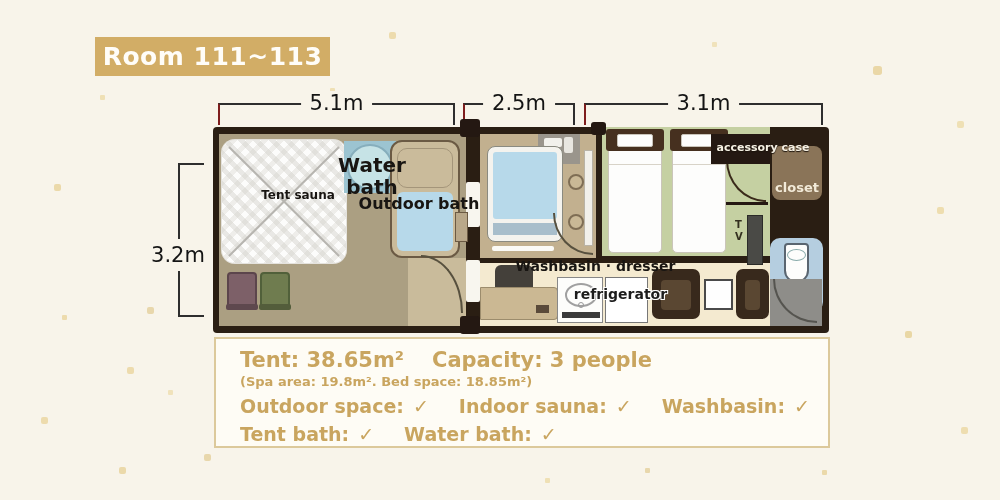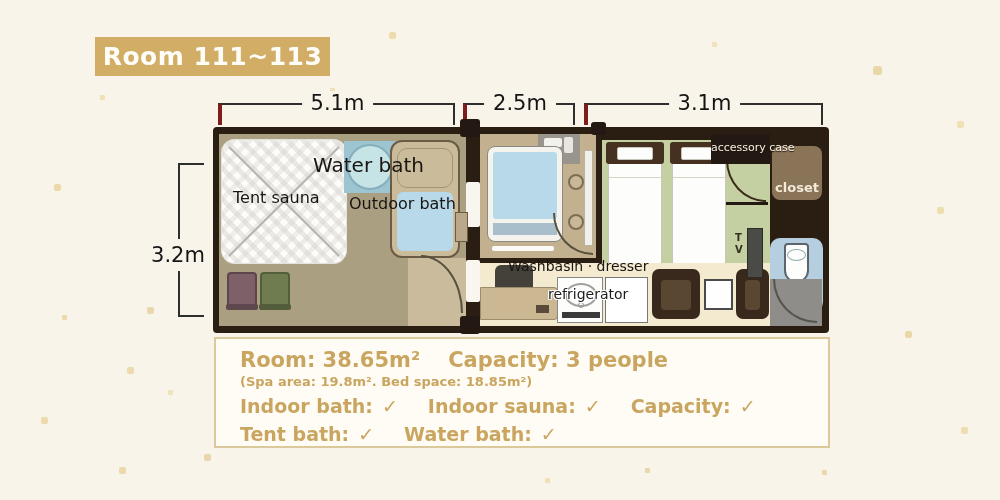--- a/index.html
+++ b/index.html
@@ -15,42 +15,42 @@
       962px 428px 0 1px #e6cb82, 120px 468px 0 1px #e2c377, 545px 478px 0 0 #e8d08a,
       645px 468px 0 0 #dcc07a, 42px 418px 0 1px #e5c87d, 822px 470px 0 0 #e2c377,
       330px 88px 0 0 #e8d08a, 712px 42px 0 0 #ead595, 958px 122px 0 1px #e8d08a,
       62px 315px 0 0 #e5c87d, 205px 455px 0 1px #dcc07a; }
 
   .badge { position:absolute; left:95px; top:37px; width:235px; height:39px; background:#d2ad66;
     color:#fffdf8; font-size:25px; font-weight:bold; display:flex; align-items:center; justify-content:center;
     letter-spacing:.5px; }
 
   
-  .dim-top { position:absolute; height:22px; border-top:2px solid #2e2e2e; border-left:4px solid #7f1d1d; border-right:2px solid #2e2e2e; }
+  .dim-top { position:absolute; height:22px; border-top:2px solid #2e2e2e; border-left:2px solid #7f1d1d; border-right:2px solid #2e2e2e; }
   .dim-top .lbl, .dim-left .lbl { position:absolute; background:#f8f4ea; color:#141414; font-size:21px; padding:0 9px; white-space:nowrap; }
   .dim-top .lbl { left:50%; top:-2px; transform:translate(-50%,-50%); }
   .dim-left { position:absolute; left:178px; top:163px; width:26px; height:154px;
     border-left:2px solid #2e2e2e; border-top:2px solid #2e2e2e; border-bottom:2px solid #2e2e2e; }
   .dim-left .lbl { left:-2px; top:50%; transform:translate(-50%,-50%); padding:4px 2px;margin-top:15px; }
 
   
   .plan { position:absolute; left:213px; top:127px; width:616px; height:206px; background:#2a1e13; border-radius:4px; }
   .plan > div { position:absolute; }
   .room-spa { left:6px; top:7px; width:247px; height:192px; background:#ab9f82; }
   .room-indoor { left:267px; top:7px; width:116px; height:124px; background:#c2b08f; }
-  .room-bedroom { left:389px; top:13px; width:168px; height:129px; background:#c5d0a2; }
+  .room-bedroom { left:389px; top:0; width:168px; height:129px; background:#c5d0a2; }
   .room-wash { left:267px; top:136px; width:290px; height:63px; background:#f4ead0; }
   .room-closet { left:559px; top:19px; width:50px; height:54px; background:#8a7458; border-radius:8px;
     display:flex; align-items:flex-end; justify-content:center; padding-bottom:5px; color:#f2ead8; font-size:13px; font-weight:bold; }
   .room-toilet { left:557px; top:76px; width:53px; height:74px; background:#b5cee0; border-radius:10px;margin-top:35px; }
   .room-entry { left:557px; top:152px; width:52px; height:47px; background:#8e8d89; }
 
   
-  .plabel { position:absolute; color:#181512; font-weight:normal; z-index:6; line-height:1.1; }
-  .lbl-tent { left:20px; top:62px; width:130px; font-size:16px; }
+  .plabel { position:absolute; color:#181512; font-weight:bold; text-align:center; z-index:6; line-height:1.1; }
+  .lbl-tent { left:20px; top:62px; width:130px; font-size:12px; }
   .lbl-water { left:100px; top:27px; width:118px; font-size:20px; }
   .lbl-outdoor { left:136px; top:68px; width:140px; font-size:16px; }
   .lbl-indoor { left:268px; top:49px; width:128px; font-size:16px; }
   .lbl-wash { left:295px; top:132px; width:175px; font-size:14px; }
   .lbl-fridge { left:335px; top:160px; width:145px; font-size:14px; color:#1c1c1c;
     text-shadow:1px 1px 0 #fff,-1px -1px 0 #fff,1px -1px 0 #fff,-1px 1px 0 #fff; }
   .lbl-acc { left:498px; top:15px; width:104px; font-size:11px; color:#f6f1e4; text-shadow:0 1px 1px #1a120a; }
   .lbl-toilet { position:absolute; left:0; right:0; bottom:8px; font-size:13px; font-weight:bold; color:#2c2c2c; text-align:center; }
   .lbl-tv { position:absolute; left:133px; top:92px; width:11px; font-size:10px; font-weight:bold;
     color:#33301f; word-break:break-all; line-height:12px; z-index:6; }
@@ -266,35 +266,35 @@
     <div class="plabel lbl-fridge">refrigerator</div>
     <div class="plabel lbl-acc">accessory case</div>
   </div>
 
   <div class="post post-t1"></div>
   <div class="post post-t2"></div>
   <div class="post post-b1"></div>
 
   <div class="info">
     <div class="line1">
-      <span>Room: 38.65m²</span>
+      <span>Tent: 38.65m²</span>
       <span>Capacity: 3 people</span>
     </div>
     <div class="line2">(Spa area: 19.8m². Bed space: 18.85m²)</div>
     <div class="feat-row">
       <span class="feat">
-        <span>Indoor bath:</span>
+        <span>Outdoor space:</span>
         <span class="ck">✓</span>
       </span>
       <span class="feat">
         <span>Indoor sauna:</span>
         <span class="ck">✓</span>
       </span>
       <span class="feat">
-        <span>Capacity:</span>
+        <span>Washbasin:</span>
         <span class="ck">✓</span>
       </span>
     </div>
     <div class="feat-row">
       <span class="feat">
         <span>Tent bath:</span>
         <span class="ck">✓</span>
       </span>
       <span class="feat">
         <span>Water bath:</span>

